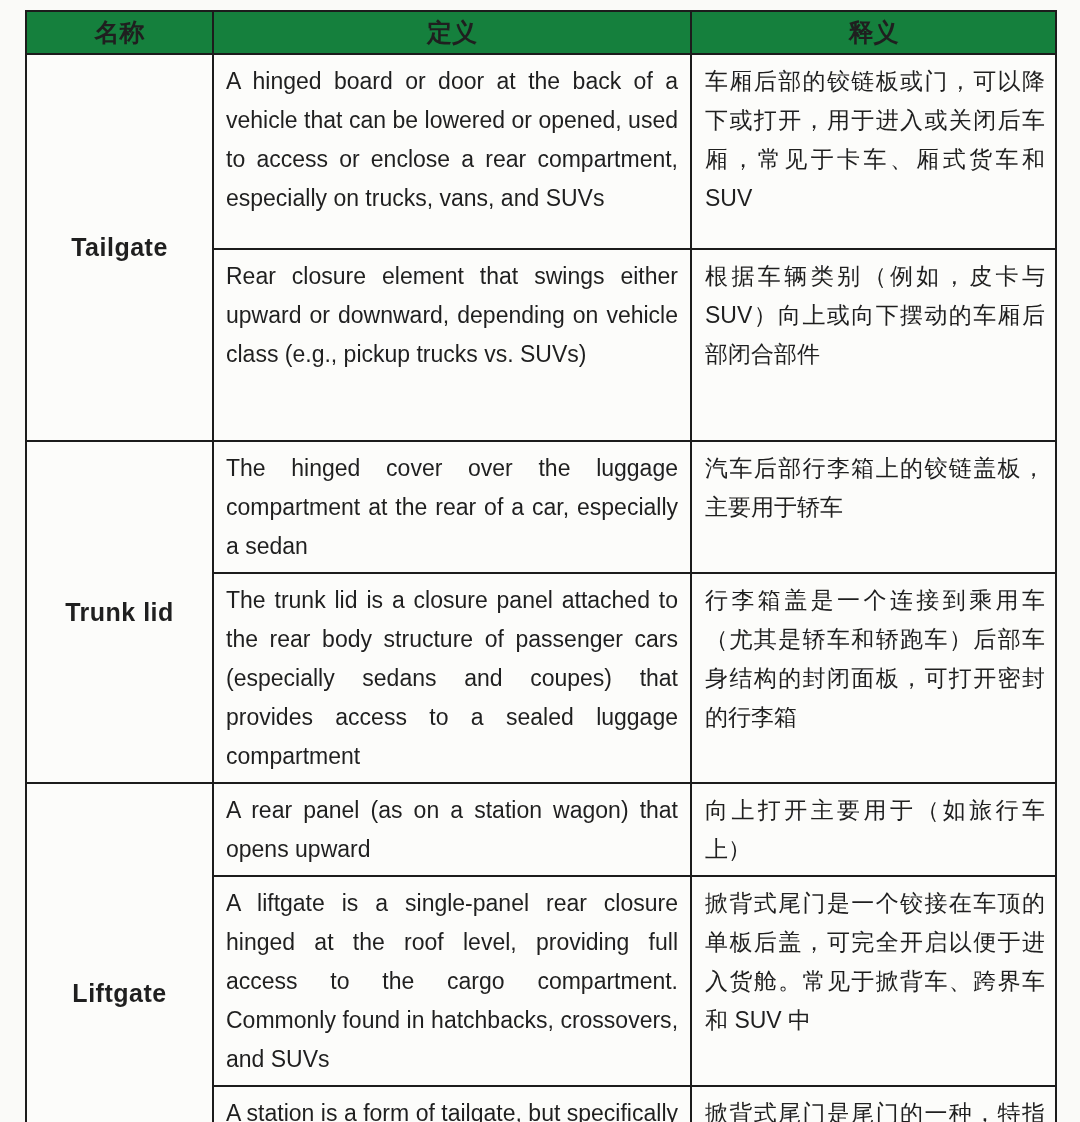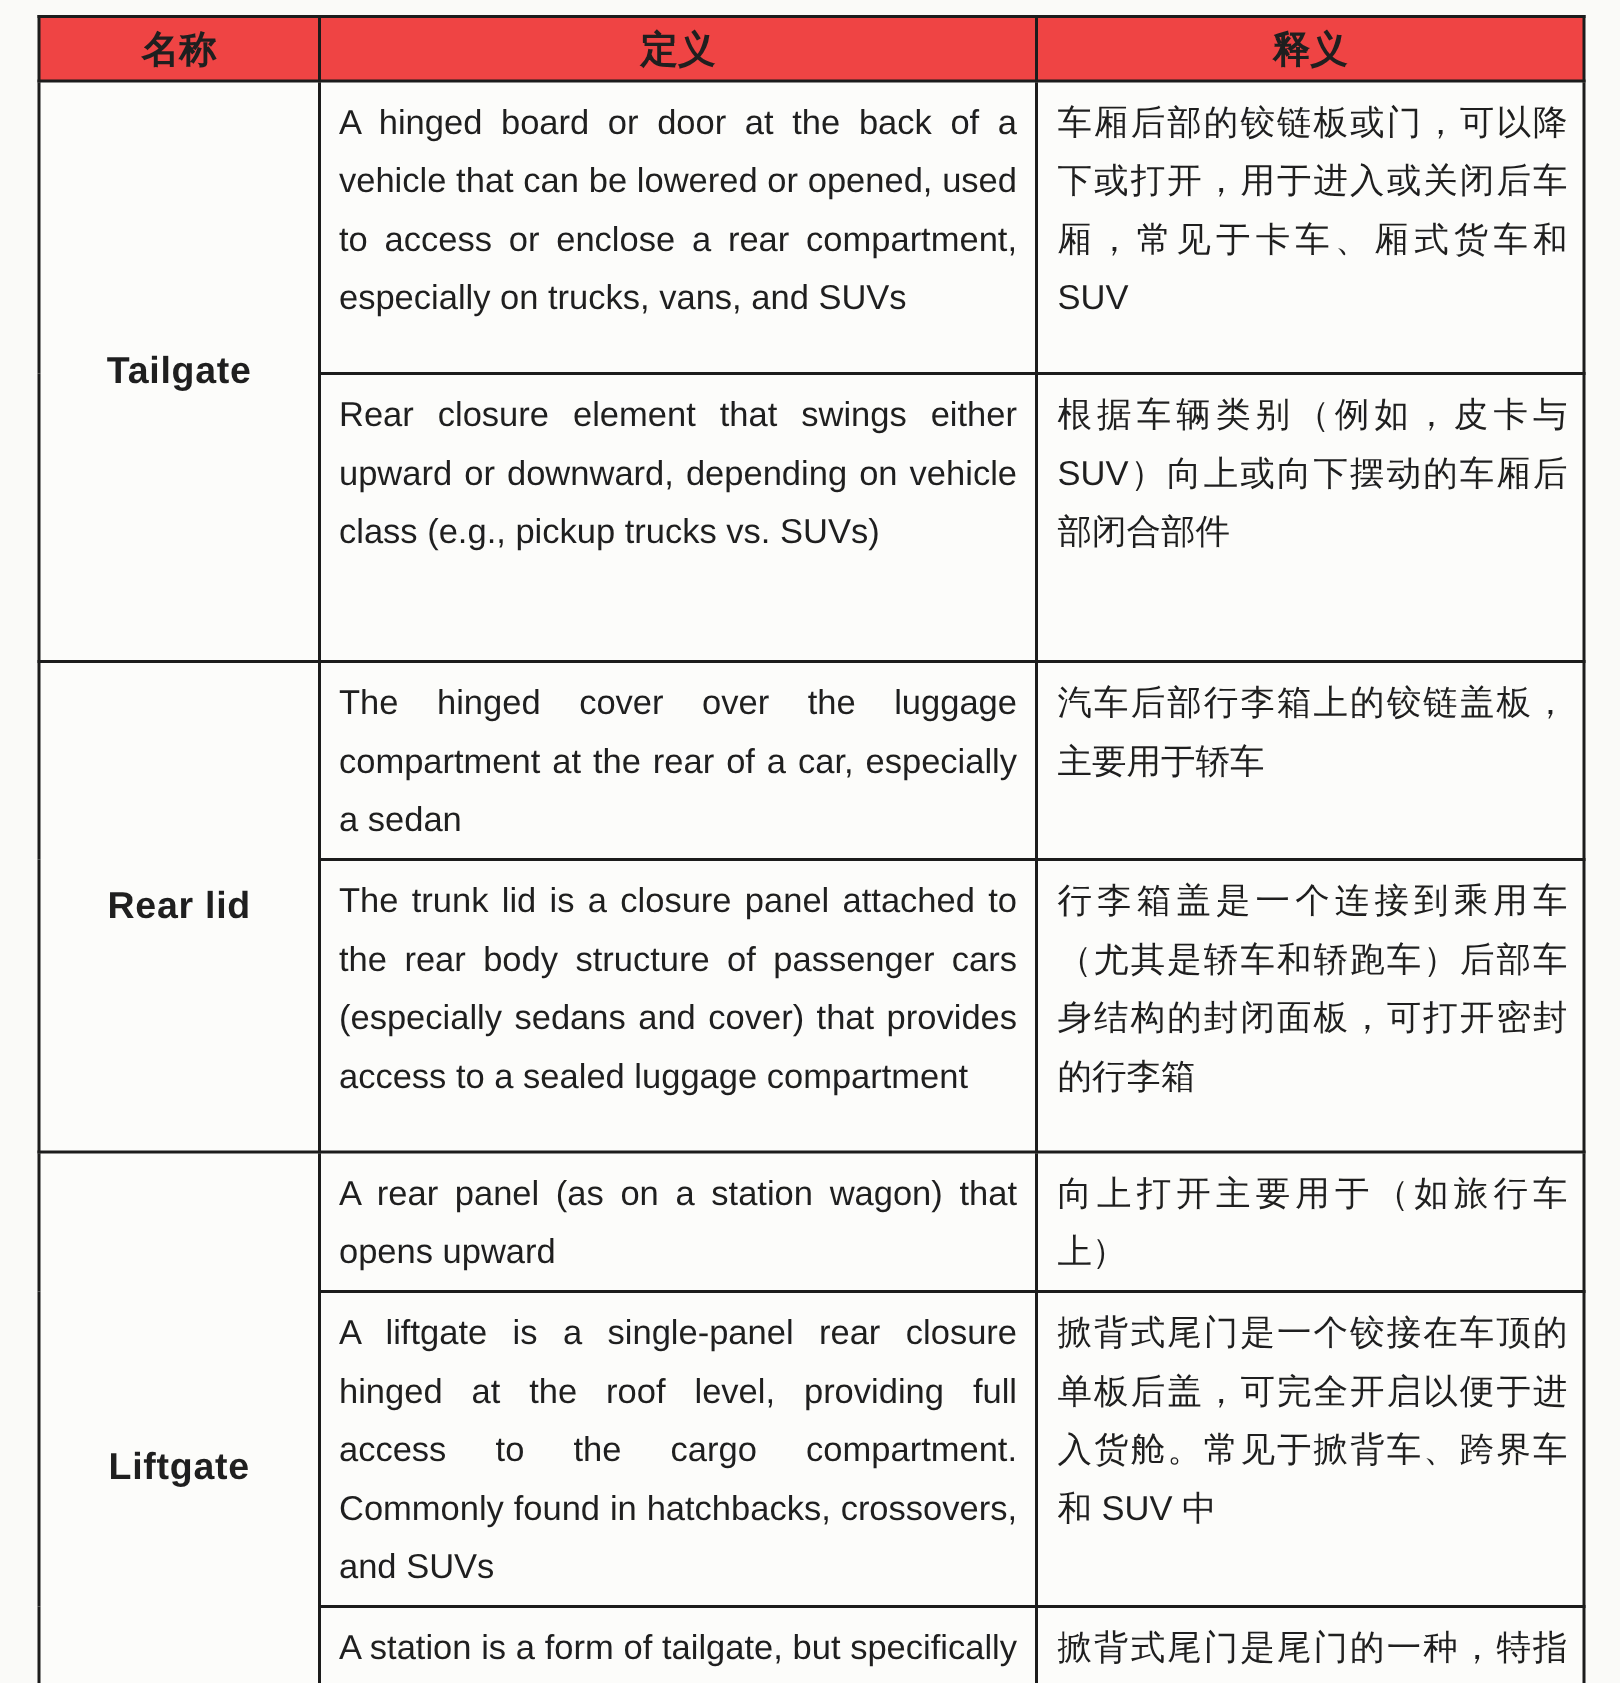--- a/index.html
+++ b/index.html
@@ -23,21 +23,21 @@
   .doc-table col.c-def  { width: 478px; }
   .doc-table col.c-mean { width: 365px; }
 
   .doc-table th, .doc-table td {
     border: 2px solid #1c1c1c;
     color: #1f1f1f;
     vertical-align: top;
   }
 
   .doc-table thead th {
-    background: #ef4444;
+    background: #15803d;
     font-size: 25px;
     font-weight: bold;
     text-align: center;
     vertical-align: middle;
     height: 42px;
     padding: 4px 6px;
   }
 
   .term-cell {
     font-size: 25px;
@@ -78,26 +78,26 @@
       <tr style="height: 195px;">
         <td class="term-cell" rowspan="2">Tailgate</td>
         <td class="definition-cell"><span>A hinged board or door at the back of a vehicle that can be lowered or opened, used to access or enclose a rear compartment, especially on </span><span class="bold">trucks, vans</span><span>, and </span><span class="bold">SUVs</span></td>
         <td class="meaning-cell"><span>车厢后部的铰链板或门，可以降下或打开，用于进入或关闭后车厢，常见于</span><span class="bold">卡车</span><span>、</span><span class="bold">厢式货车</span><span>和 </span><span class="bold">SUV</span></td>
       </tr>
       <tr style="height: 192px;">
         <td class="definition-cell"><span>Rear closure element that swings either upward or downward, depending on vehicle class (e.g., </span><span class="bold">pickup trucks</span><span> vs. </span><span class="bold">SUVs</span><span>)</span></td>
         <td class="meaning-cell"><span>根据车辆类别（例如，</span><span class="bold">皮卡</span><span>与 </span><span class="bold">SUV</span><span>）向上或向下摆动的车厢后部闭合部件</span></td>
       </tr>
       <tr style="height: 117px;">
-        <td class="term-cell" rowspan="2">Rear lid</td>
+        <td class="term-cell" rowspan="2">Trunk lid</td>
         <td class="definition-cell"><span>The hinged cover over the luggage compartment at the rear of a car, especially a </span><span class="bold">sedan</span></td>
         <td class="meaning-cell"><span>汽车后部行李箱上的铰链盖板，主要用于</span><span class="bold">轿车</span></td>
       </tr>
       <tr style="height: 195px;">
-        <td class="definition-cell"><span>The trunk lid is a closure panel attached to the rear body structure of passenger cars (especially </span><span class="bold">sedans</span><span> and </span><span class="bold">cover</span><span>) that provides access to a sealed luggage compartment</span></td>
+        <td class="definition-cell"><span>The trunk lid is a closure panel attached to the rear body structure of passenger cars (especially </span><span class="bold">sedans</span><span> and </span><span class="bold">coupes</span><span>) that provides access to a sealed luggage compartment</span></td>
         <td class="meaning-cell"><span>行李箱盖是一个连接到乘用车（尤其是</span><span class="bold">轿车</span><span>和</span><span class="bold">轿跑车</span><span>）后部车身结构的封闭面板，可打开密封的行李箱</span></td>
       </tr>
       <tr style="height: 80px;">
         <td class="term-cell" rowspan="3">Liftgate</td>
         <td class="definition-cell"><span>A rear panel (as on a </span><span class="bold">station wagon</span><span>) that </span><span class="bold">opens upward</span></td>
         <td class="meaning-cell"><span class="bold">向上打开</span><span>主要用于（如</span><span class="bold">旅行车</span><span>上）</span></td>
       </tr>
       <tr style="height: 193px; margin-top: 40px;">
         <td class="definition-cell"><span>A liftgate is a single-panel rear closure hinged at the roof level, providing full access to the cargo compartment. Commonly found in </span><span class="bold">hatchbacks</span><span>, </span><span class="bold">crossovers</span><span>, and </span><span class="bold">SUVs</span></td>
         <td class="meaning-cell"><span>掀背式尾门是一个铰接在车顶的单板后盖，可完全开启以便于进入货舱。常见于</span><span class="bold">掀背车、跨界车和 SUV</span><span> 中</span></td>

